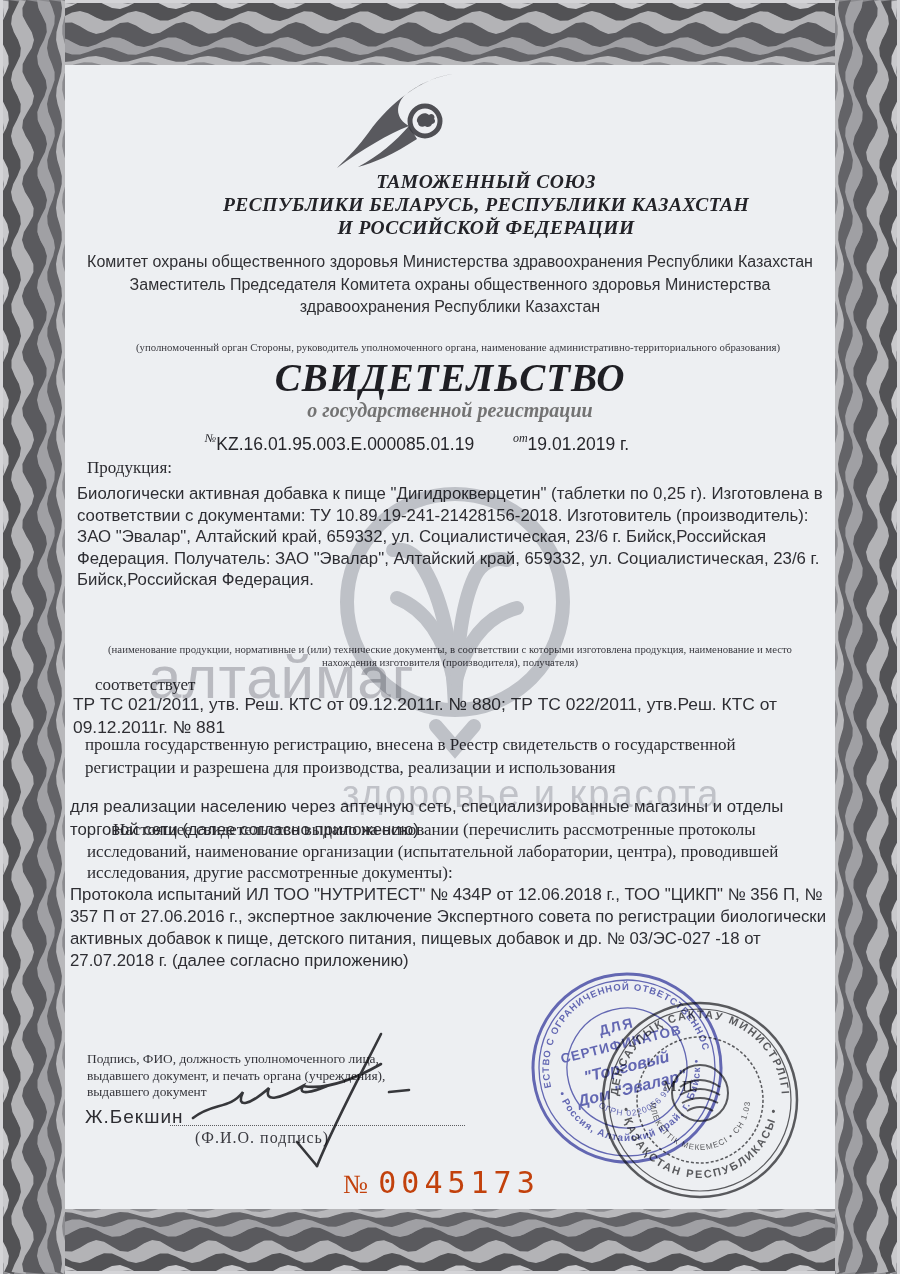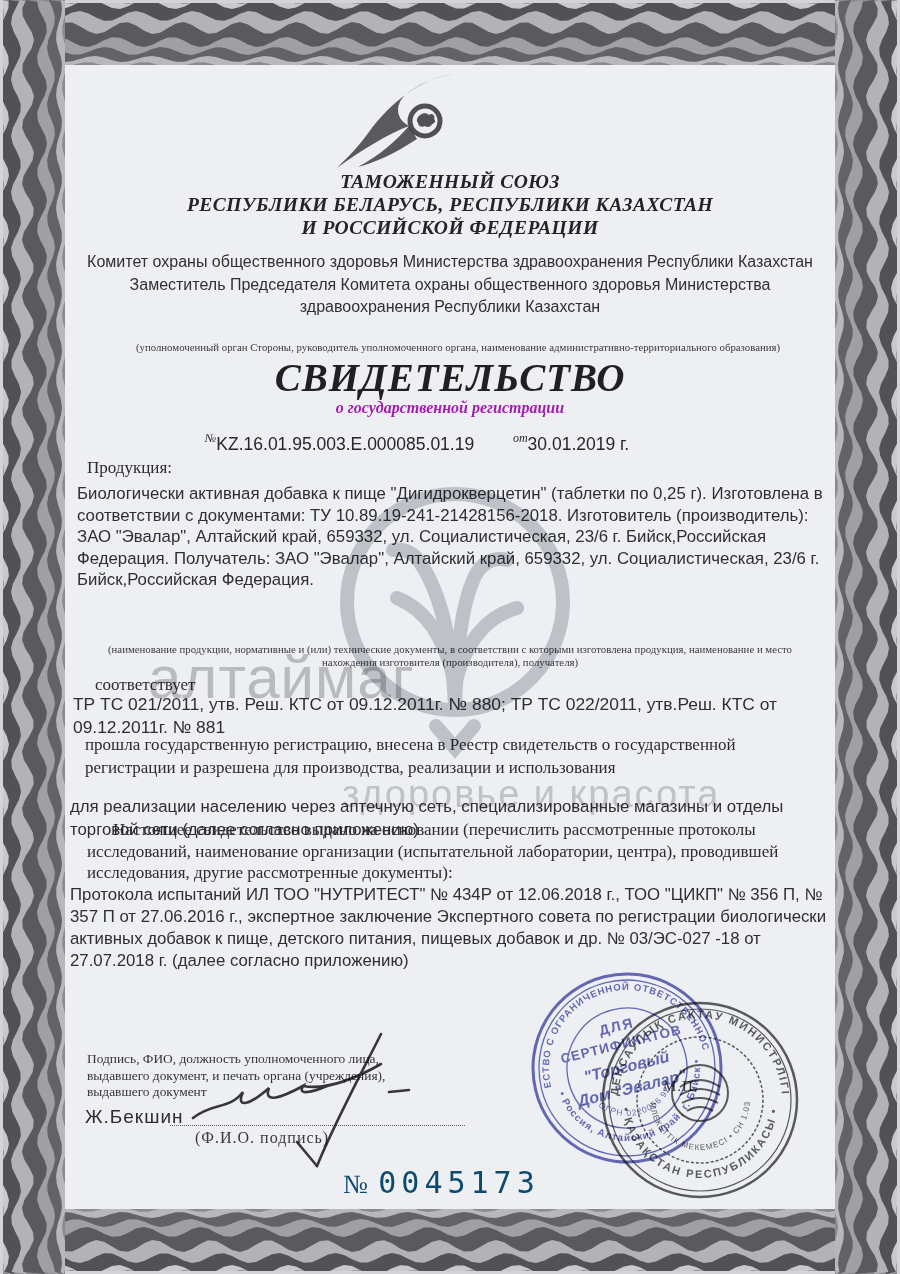--- a/index.html
+++ b/index.html
@@ -8,36 +8,36 @@
   .border-strip{position:absolute;z-index:40;display:block;}
   .bs-top{left:0;top:0;}
   .bs-bottom{left:0;bottom:0;}
   .bs-left{left:0;top:0;}
   .bs-right{right:0;top:0;}
   .content{position:absolute;left:65px;top:65px;right:65px;bottom:65px;background:#edeff2;z-index:1;}
   .abs{position:absolute;}
   .serif{font-family:"Liberation Serif",serif;}
   .sans{font-family:"Liberation Sans",sans-serif;}
   .center{text-align:center;width:100%;}
-  .union-title{font-weight:bold;font-style:italic;font-size:19.5px;line-height:23px;letter-spacing:.5px;color:#232328;}
+  .union-title{font-weight:bold;font-style:italic;font-size:19.5px;line-height:23px;letter-spacing:.5px;color:#232328;margin-left:36px;}
   .authority{font-size:16px;line-height:22.5px;color:#303034;}
   .small-note{font-size:10.8px;color:#3a3a40;line-height:13px;}
   .big-title{font-weight:bold;font-style:italic;font-size:39px;letter-spacing:1px;color:#1f1f24;}
-  .sub-title{font-weight:bold;font-style:italic;font-size:16px;color:#a21caf;}
+  .sub-title{font-weight:bold;font-style:italic;font-size:20px;color:#737373;}
   .numrow{font-size:17.5px;}
   .sup{font-size:12px;vertical-align:8px;font-style:italic;}
   .body-serif{font-size:17px;line-height:22px;color:#2b2b30;}
   .body-sans{font-family:"Liberation Sans",sans-serif;font-size:16.8px;line-height:21.5px;color:#2e2e33;}
   .wm{position:absolute;z-index:6;mix-blend-mode:multiply;pointer-events:none;}
   .wm-brand{font-family:"Liberation Sans",sans-serif;font-weight:normal;font-size:60px;color:#c7c7cb;letter-spacing:1px;line-height:1;}
   .wm-tag{font-family:"Liberation Sans",sans-serif;font-size:38px;color:#cfcfd3;letter-spacing:2px;}
   .stamp{position:absolute;z-index:8;mix-blend-mode:multiply;pointer-events:none;}
   .sig{position:absolute;z-index:9;mix-blend-mode:multiply;}
   .fio-line{border-top:1.5px dotted #5c5c60;height:0;}
-  .form-number{font-size:26px;letter-spacing:2px;color:#0c4a6e;}
+  .form-number{font-size:26px;letter-spacing:2px;color:#c2410c;}
   .form-number .digits{font-family:"DejaVu Sans Mono",monospace;font-size:30px;letter-spacing:5px;}
   .mp{font-size:15px;color:#3a3a40;letter-spacing:1px;}
   .stamp text{font-family:"Liberation Sans",sans-serif;}
 </style>
 </head>
 <body>
 
 <div class="page">
 
   <svg class="border-strip bs-top" width="900" height="65">
@@ -115,21 +115,21 @@
     </div>
 
     <div class="abs center small-note" style="top:276px;margin-left:8px;">(уполномоченный орган Стороны, руководитель уполномоченного органа, наименование административно-территориального образования)</div>
 
     <div class="abs center big-title" style="top:290px;">СВИДЕТЕЛЬСТВО</div>
     <div class="abs center sub-title" style="top:334px;">о государственной регистрации</div>
 
     <div class="abs numrow" style="top:366px;left:140px;">
       <span class="sup serif">№</span><span class="sans">KZ.16.01.95.003.E.000085.01.19</span>
       <span style="display:inline-block;width:30px;"></span>
-      <span class="sup serif">от</span><span class="sans">30.01.2019 г.</span>
+      <span class="sup serif">от</span><span class="sans">19.01.2019 г.</span>
     </div>
 
     <div class="abs body-serif" style="top:392px;left:22px;">Продукция:</div>
     <div class="abs body-sans" style="top:418px;left:12px;width:758px;">Биологически активная добавка к пище "Дигидрокверцетин" (таблетки по 0,25 г). Изготовлена в соответствии с документами: ТУ 10.89.19-241-21428156-2018. Изготовитель (производитель): ЗАО "Эвалар", Алтайский край, 659332, ул. Социалистическая, 23/6 г. Бийск,Российская Федерация.  Получатель: ЗАО "Эвалар", Алтайский край, 659332, ул. Социалистическая, 23/6 г. Бийск,Российская Федерация.</div>
 
     <div class="abs center small-note" style="top:578px;left:35px;width:700px;">(наименование продукции, нормативные и (или) технические документы, в соответствии с которыми изготовлена продукция, наименование и место нахождения изготовителя (производителя), получателя)</div>
 
     <div class="abs body-serif" style="top:609px;left:30px;">соответствует</div>
     <div class="abs body-sans" style="top:628px;left:8px;width:752px;font-size:17.4px;line-height:23px;">ТР ТС 021/2011, утв. Реш. КТС от 09.12.2011г. № 880; ТР ТС 022/2011, утв.Реш. КТС от 09.12.2011г. № 881</div>
 

